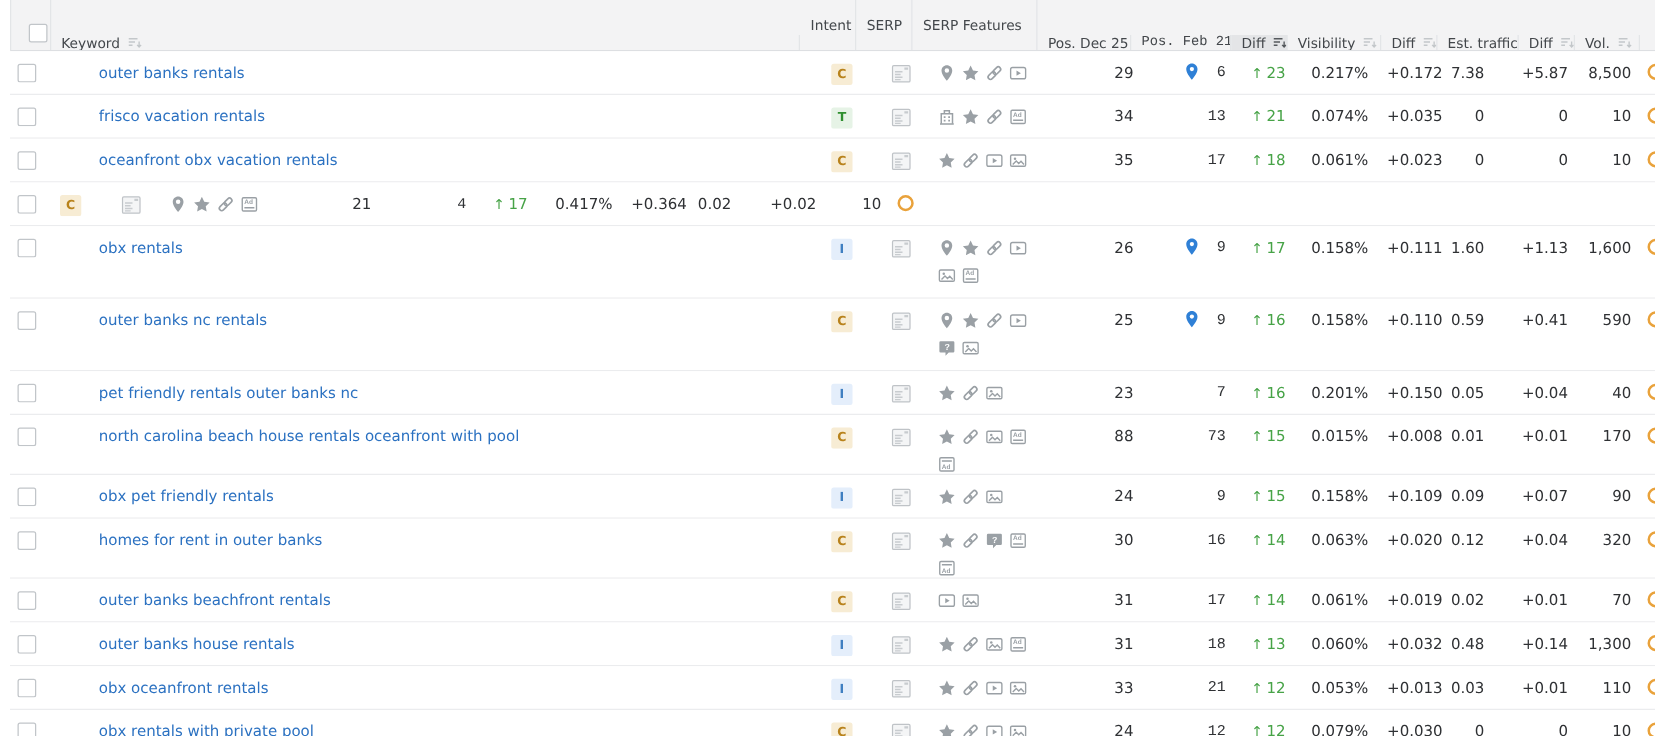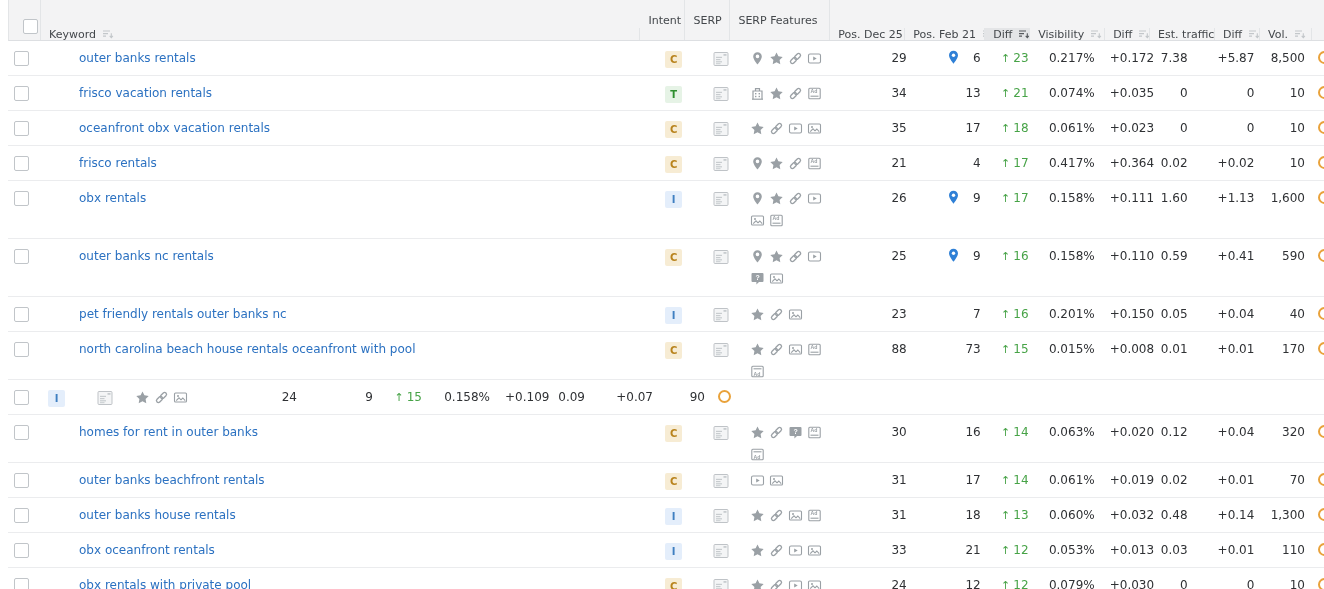--- a/index.html
+++ b/index.html
@@ -36,21 +36,21 @@
   .th.active{background:#e4e5e7;}
   .sort-ic{margin-left:6px;flex:0 0 auto;}
   .sort-ic svg{display:block;}
   
   .c-cb{width:32px;}
   .c-keyword{width:600px;}
   .c-intent{width:45px;}
   .c-serp{width:45px;}
   .c-features{width:100px;}
   .c-pos_dec{width:75px;}
-  .c-pos_feb{width:80px;}
+  .c-pos_feb{width:80px;font-family:Liberation Mono, monospace;}
   .c-diff1{width:45px;}
   .c-visibility{width:75px;}
   .c-diff2{width:45px;}
   .c-est_traffic{width:65px;}
   .c-diff3{width:45px;}
   .c-vol{width:52px;}
   .c-kd{width:12px;border-right:none;}
   
   .tr{
     display:flex;
@@ -376,21 +376,20 @@
           <div class="td num c-diff3 pad-diff3 muted">0</div>
           <div class="td num c-vol pad-vol">10</div>
           <div class="td c-kd kd-td" style="overflow: visible;">
             <div class="kd-ring" style="margin-top: 0px;"></div>
           </div>
         </div>
         <div class="tr">
           <div class="td c-cb" style="padding-top: 0px;">
             <div class="cb-box"></div>
           </div>
-          <div class="td c-keyword kw"><a href="#">frisco rentals</a></div>
           <div class="td c-intent"><span class="intent-badge intent-C">C</span></div>
           <div class="td c-serp serp-td"><span class="ic"><svg width="16" height="16" viewBox="0 0 16 16">
                 <rect x="1" y="1.5" width="14" height="13" rx="1" fill="#f4f5f6" stroke="#bfc3c7"></rect>
                 <rect x="10.5" y="3" width="3" height="1.8" fill="#c8cccf"></rect>
                 <rect x="3" y="5.8" width="6" height="1.2" fill="#c8cccf"></rect>
                 <rect x="3" y="8" width="4.5" height="1.2" fill="#c8cccf"></rect>
                 <rect x="3" y="10.2" width="6" height="1.2" fill="#c8cccf"></rect>
                 <rect x="3" y="12.2" width="4.5" height="1" fill="#c8cccf"></rect>
               </svg></span></div>
           <div class="td c-features features-td">
@@ -692,20 +691,21 @@
           <div class="td num c-diff3 pad-diff3 green">+0.01</div>
           <div class="td num c-vol pad-vol">170</div>
           <div class="td c-kd kd-td" style="overflow: visible;">
             <div class="kd-ring" style="margin-top: 0px;"></div>
           </div>
         </div>
         <div class="tr">
           <div class="td c-cb" style="padding-top: 0px;">
             <div class="cb-box"></div>
           </div>
+          <div class="td c-keyword kw"><a href="#">obx pet friendly rentals</a></div>
           <div class="td c-intent"><span class="intent-badge intent-I">I</span></div>
           <div class="td c-serp serp-td"><span class="ic"><svg width="16" height="16" viewBox="0 0 16 16">
                 <rect x="1" y="1.5" width="14" height="13" rx="1" fill="#f4f5f6" stroke="#bfc3c7"></rect>
                 <rect x="10.5" y="3" width="3" height="1.8" fill="#c8cccf"></rect>
                 <rect x="3" y="5.8" width="6" height="1.2" fill="#c8cccf"></rect>
                 <rect x="3" y="8" width="4.5" height="1.2" fill="#c8cccf"></rect>
                 <rect x="3" y="10.2" width="6" height="1.2" fill="#c8cccf"></rect>
                 <rect x="3" y="12.2" width="4.5" height="1" fill="#c8cccf"></rect>
               </svg></span></div>
           <div class="td c-features features-td">

